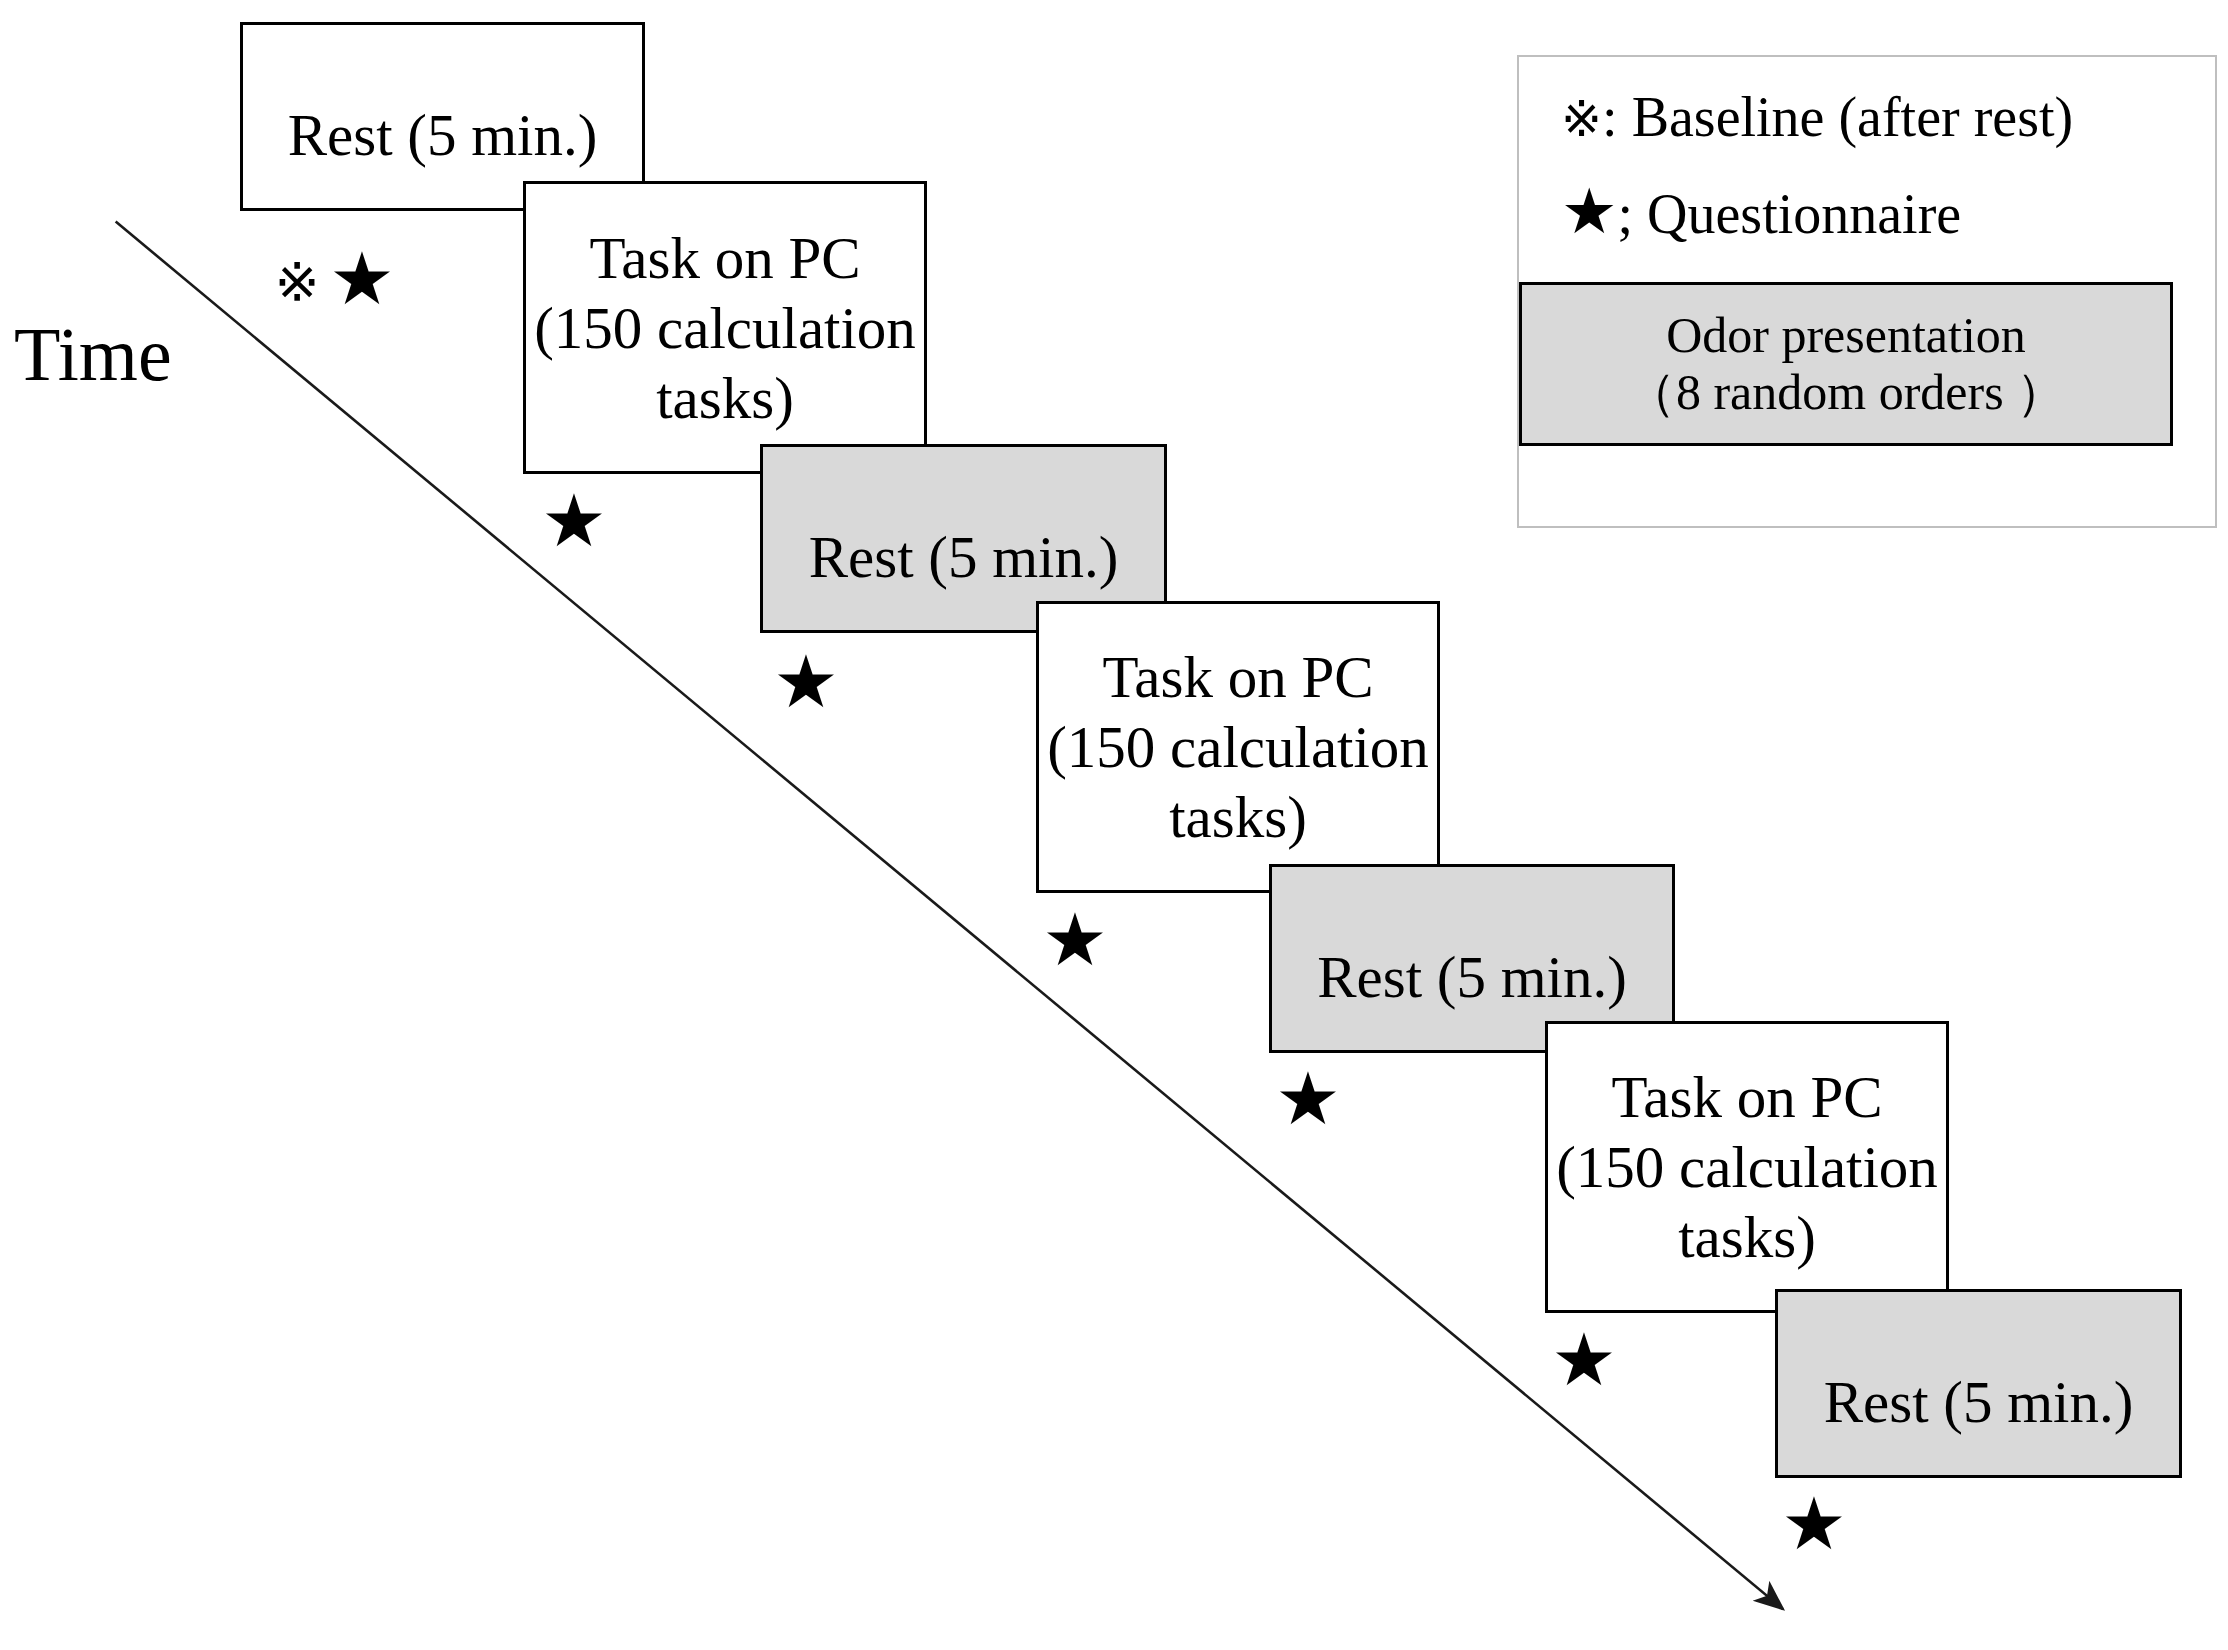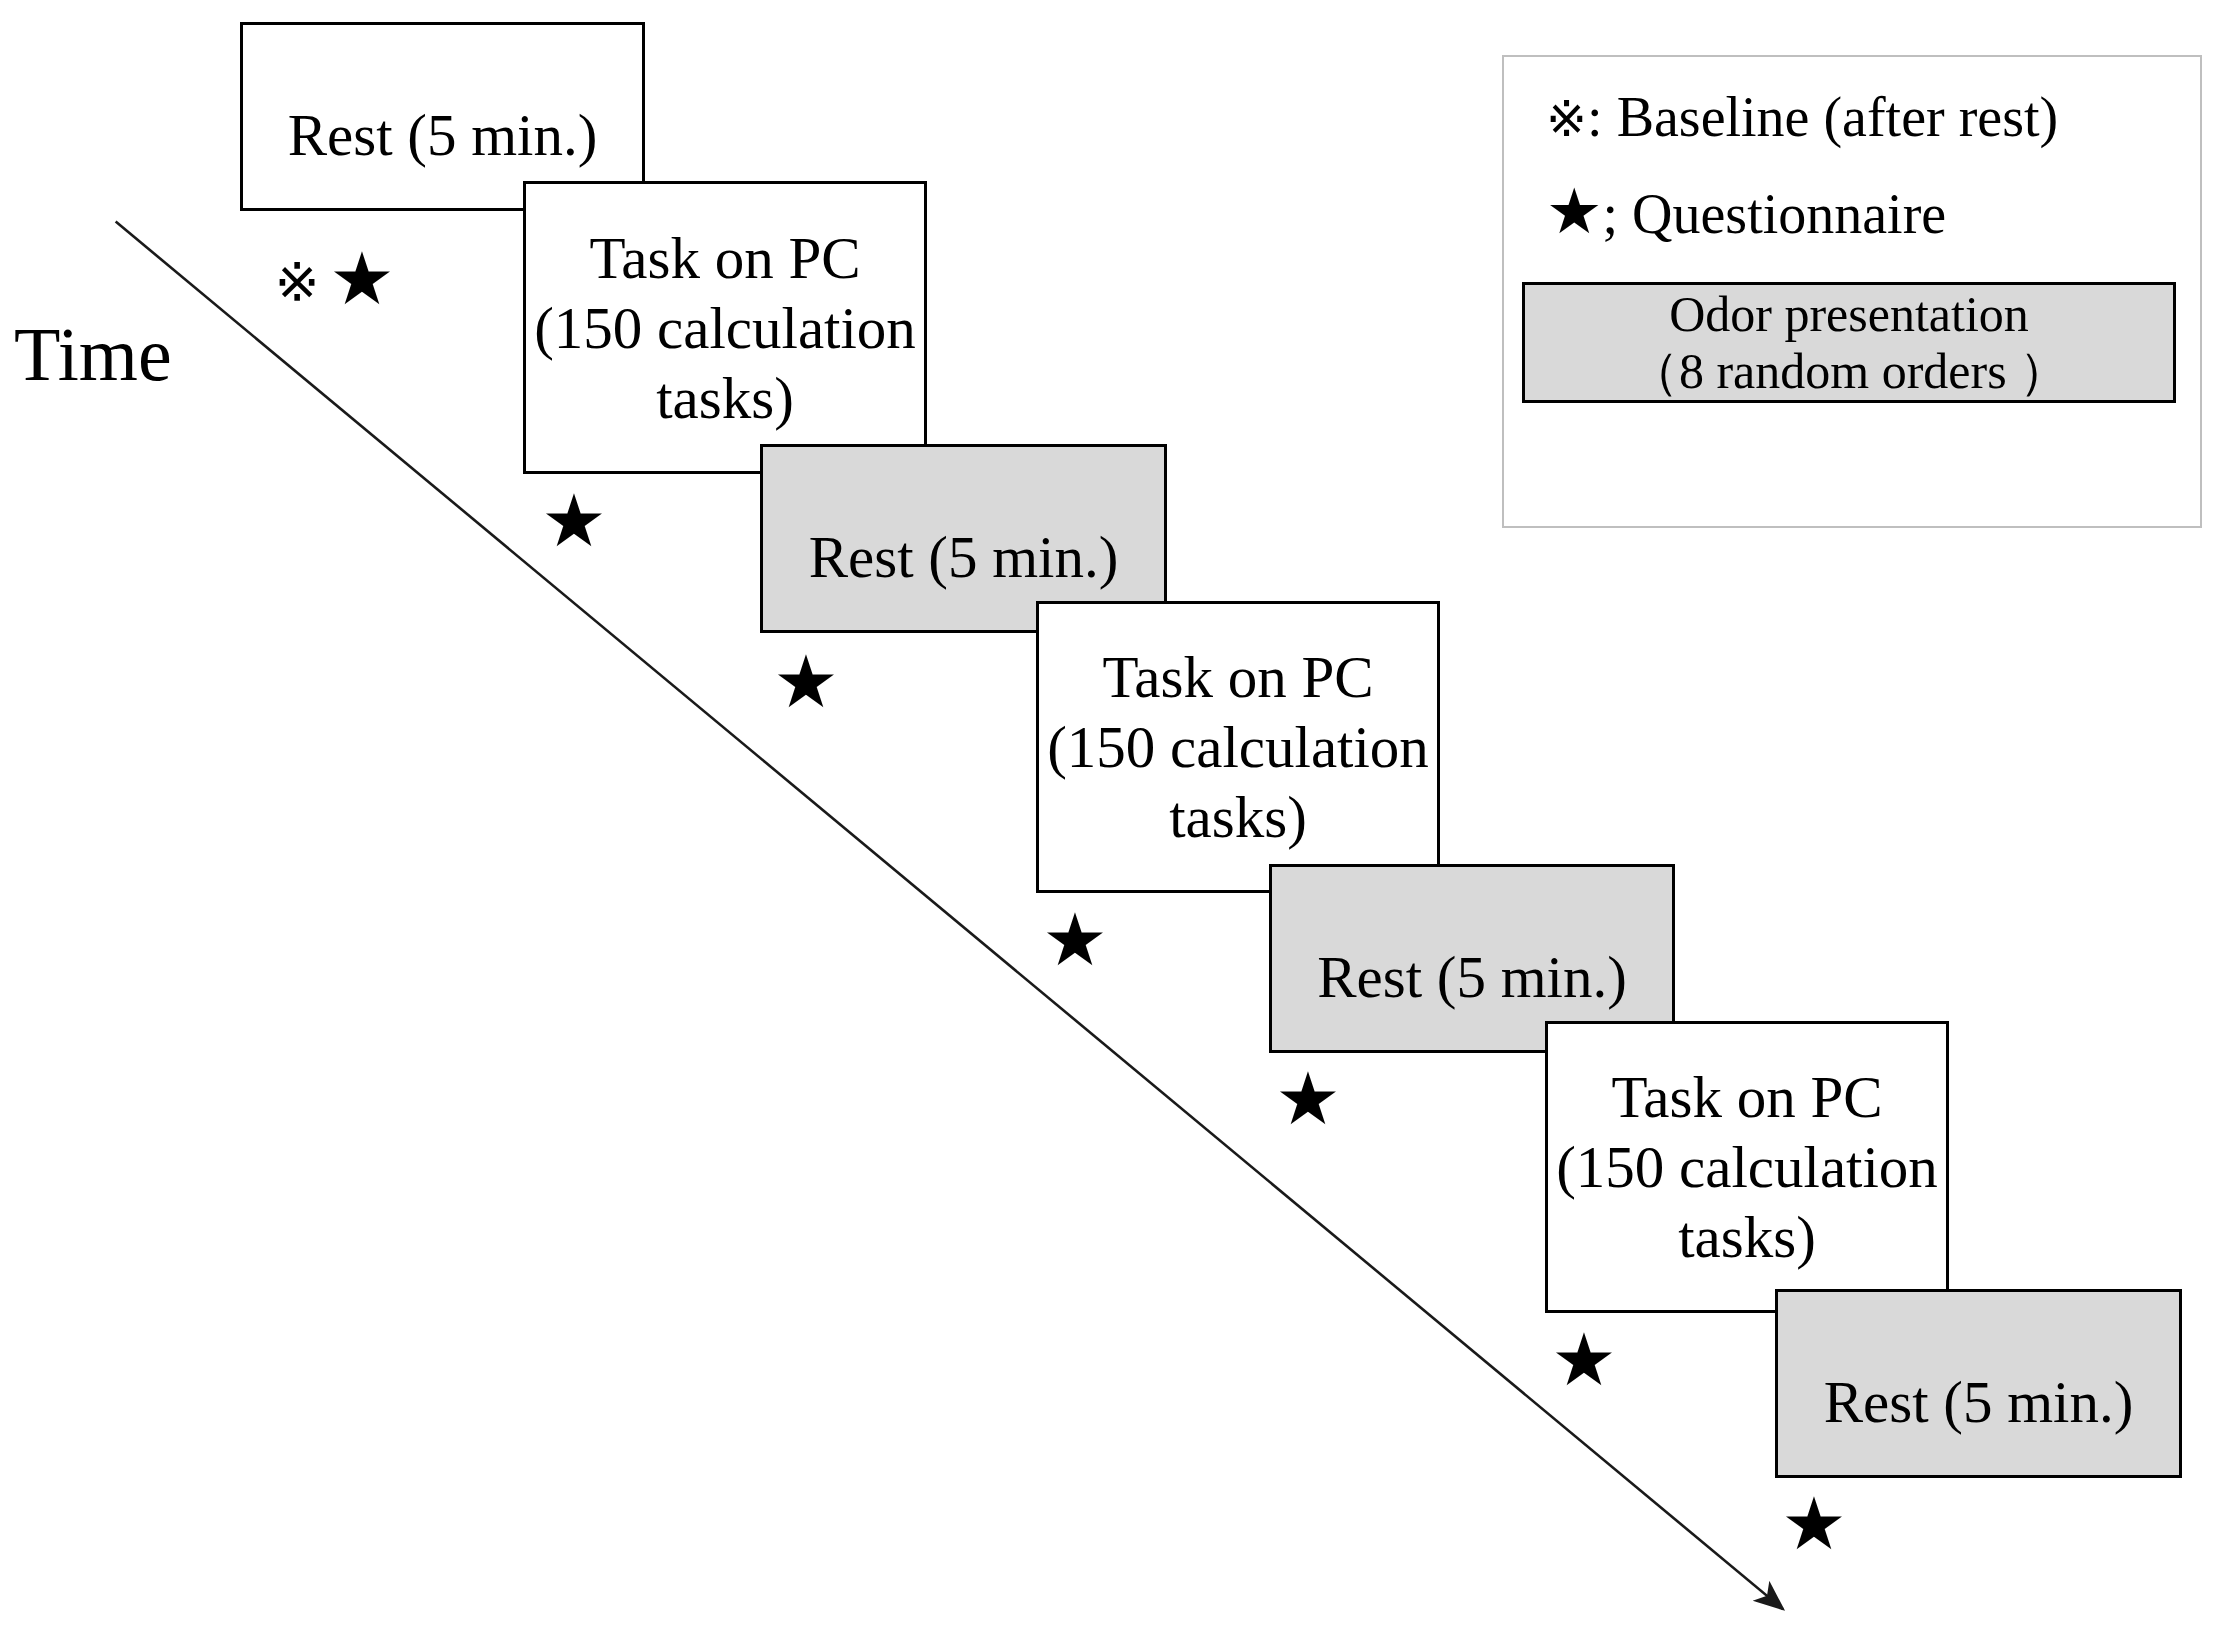--- a/index.html
+++ b/index.html
@@ -54,21 +54,21 @@
   .legend{
     position:absolute;left:1502px;top:55px;width:700px;height:473px;
     box-sizing:border-box;border:2.6px solid #bfbfbf;background:#fff;
     padding:26px 0 0 42px;
   }
   .legend-row{font-size:56px;line-height:68px;margin-bottom:24px;white-space:nowrap;}
   .legend-row .sym{font-family:"DejaVu Sans",sans-serif;}
   .legend-row .sym-ref{font-size:49px;}
   .legend-row .sym-star{font-size:63px;}
   .odor-box{
-    position:absolute;left:18px;top:225px;width:654px;height:121px;
+    position:absolute;left:0;top:225px;width:654px;height:164px;
     box-sizing:border-box;border:3.5px solid #000;background:#d9d9d9;
     display:flex;flex-direction:column;align-items:center;justify-content:center;
     text-align:center;
   }
   .odor-box span{display:block;font-size:50px;line-height:57px;white-space:nowrap;}
 </style>
 </head>
 <body>
 
 <div class="stage">
@@ -126,21 +126,21 @@
 
   <span class="marker refmark m1a">※</span>
   <span class="marker star m1b">★</span>
   <span class="marker star m2">★</span>
   <span class="marker star m3">★</span>
   <span class="marker star m4">★</span>
   <span class="marker star m5">★</span>
   <span class="marker star m6">★</span>
   <span class="marker star m7">★</span>
 
-  <div class="legend" style="position:absolute;">
+  <div class="legend" style="position:absolute;margin-left:15px;">
     <div class="legend-row">
       <span class="sym sym-ref">※</span><span>: </span><span>Baseline (after rest)</span>
     </div>
     <div class="legend-row">
       <span class="sym sym-star">★</span><span>; </span><span>Questionnaire</span>
     </div>
     <div class="odor-box">
       <span>Odor presentation</span>
       <span>（8 random orders ）</span>
     </div>

